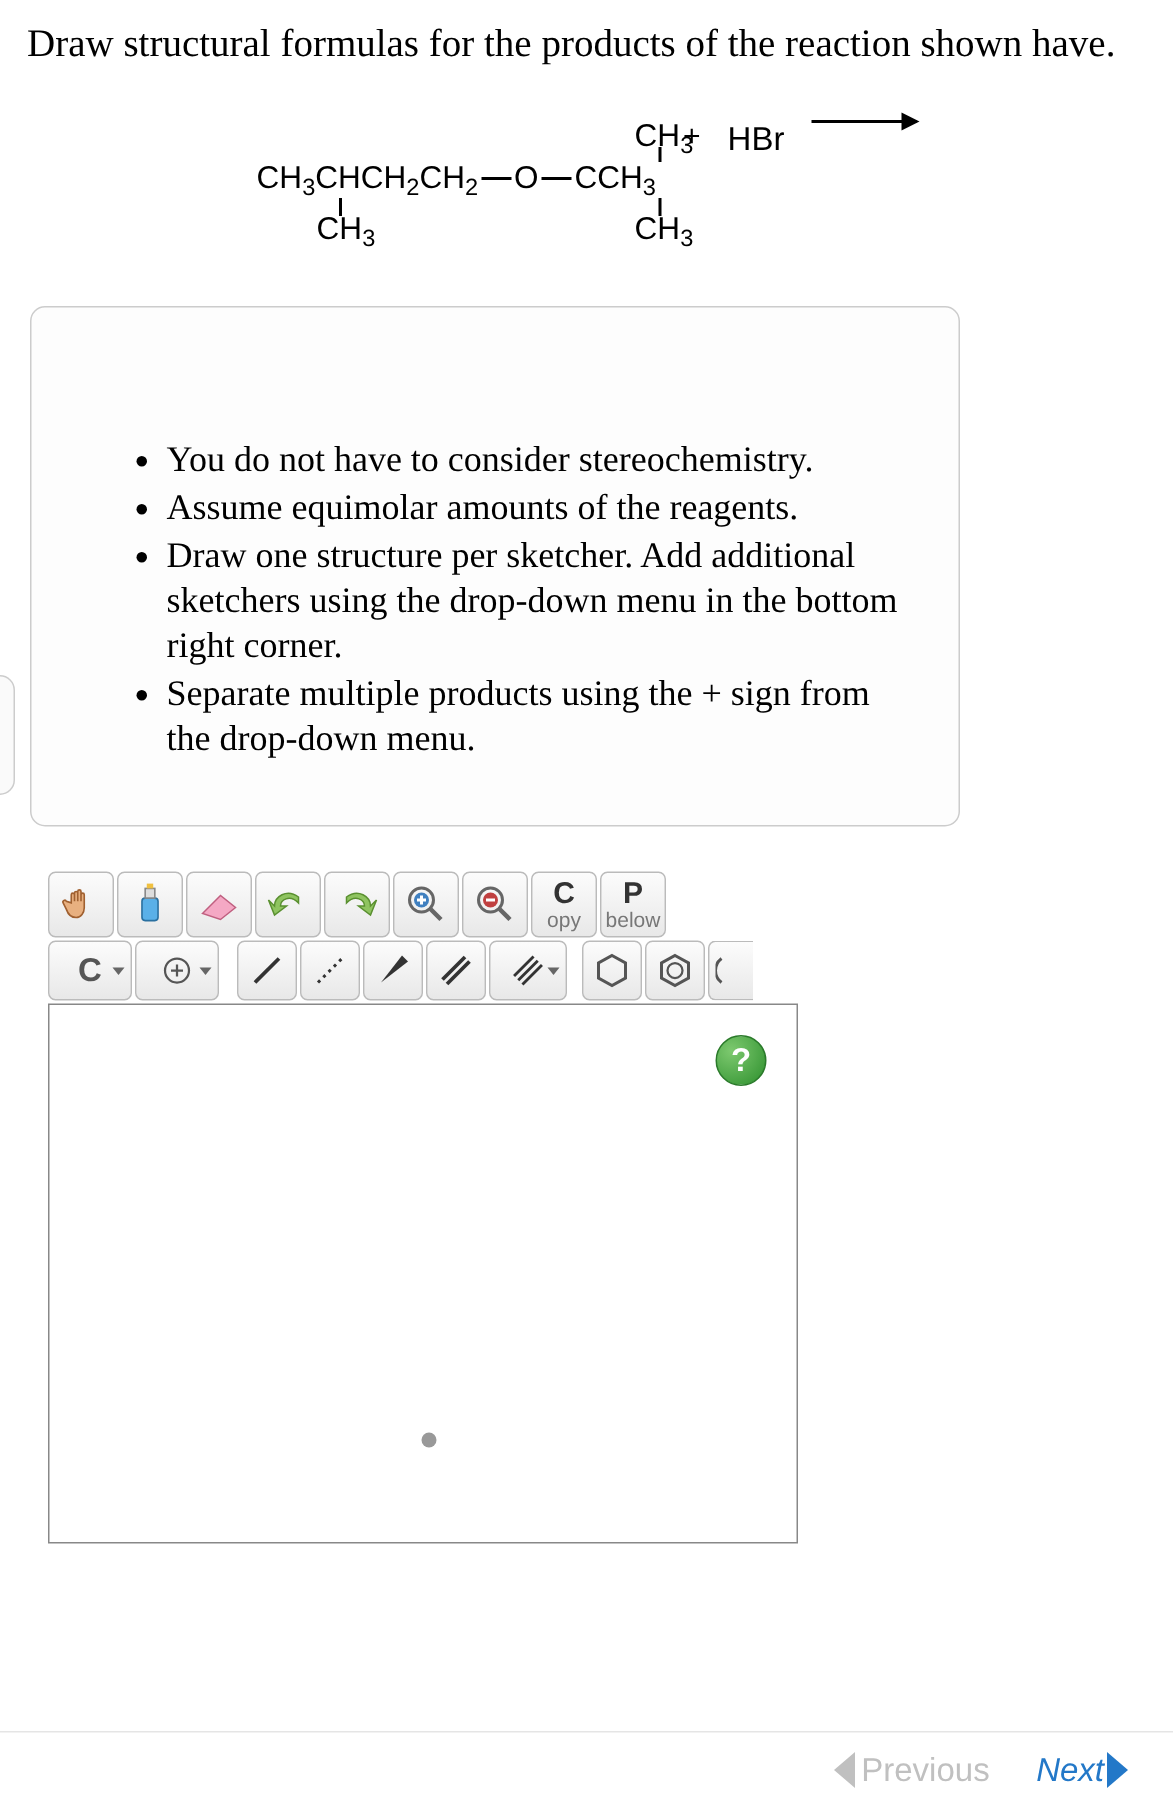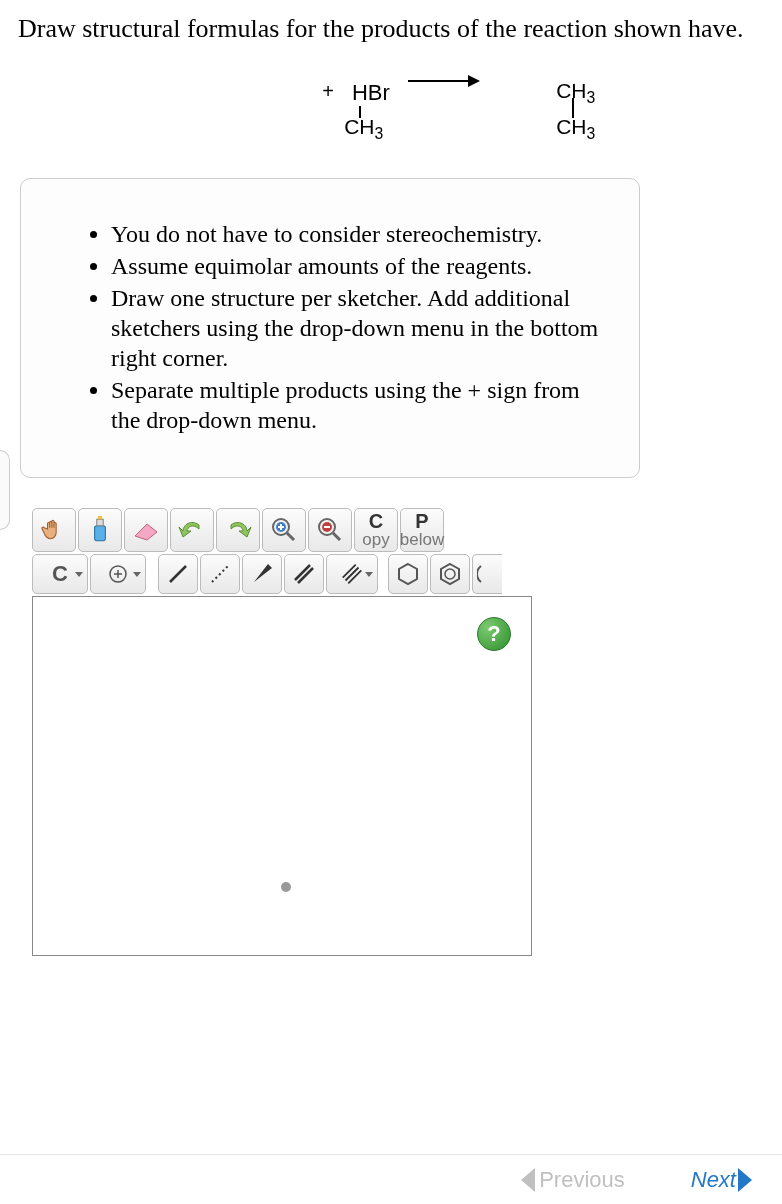--- a/index.html
+++ b/index.html
@@ -55,21 +55,21 @@
     border-bottom: 6px solid transparent;
   }
   .instructions {
     margin: 10px 20px 30px 20px;
     border: 1px solid #ccc;
     border-radius: 10px;
     padding: 40px 40px 40px 60px;
     width: 620px;
     background: #fdfdfd;
   }
-  .instructions ul { list-style: disc; padding-left: 30px; }
+  .instructions ul { list-style: disc; padding-left: 30px; margin-top: 47px; }
   .instructions li {
     font-size: 24px;
     line-height: 1.25;
     color: #000;
     margin-bottom: 2px;
   }
   .sketcher {
     margin-left: 32px;
     width: 520px;
   }
@@ -87,21 +87,21 @@
     display: flex;
     align-items: center;
     justify-content: center;
     font-size: 20px;
     position: relative;
     color: #444;
     font-family: Arial, sans-serif;
   }
   .tool-btn.small-text { font-size: 12px; line-height:1; flex-direction: column; }
   .tool-btn .lg { font-size: 20px; font-weight: bold; color: #333; }
-  .tool-btn .sm { font-size: 17px; color: #777; }
+  .tool-btn .sm { font-size: 14px; color: #777; }
   .tool-btn.caret::after {
     content: "";
     position: absolute;
     right: 4px;
     bottom: 16px;
     border-top: 5px solid #666;
     border-left: 4px solid transparent;
     border-right: 4px solid transparent;
   }
   .row2 .tool-btn { width: 40px; height: 40px; }
@@ -142,21 +142,21 @@
   .nav-bar {
     position: absolute;
     bottom: 0;
     left: 0;
     right: 0;
     height: 50px;
     border-top: 1px solid #e5e5e5;
     display: flex;
     justify-content: flex-end;
     align-items: center;
-    gap: 66px;
+    gap: 31px;
     padding-right: 30px;
     font-family: Arial, sans-serif;
     font-size: 22px;
     background: #fff;
   }
   .nav-prev { color: #c0c0c0; display:flex; align-items:center; gap:4px; }
   .nav-next { color: #2378c8; display:flex; align-items:center; gap:2px;font-style:italic; }
   .chev-left {
     width: 0; height: 0;
     border-right: 14px solid #c0c0c0;
@@ -186,20 +186,21 @@
 
 <div class="question-text">Draw structural formulas for the products of the reaction shown have.</div>
 
 <div class="reaction">
   <div class="rxn-row">
     <div class="molecule">
       <div style="position:relative; height:28px;">
         <span style="position:absolute; left:252px; top:0;">CH<span class="sub">3</span></span>
         <span style="position:absolute; left:268px; top:18px; width:2px; height:10px; background:#000;"></span>
       </div>
+      <div class="mol-mid">CH<span class="sub">3</span>CHCH<span class="sub">2</span>CH<span class="sub">2</span><span style="display:inline-block; width:20px; height:2px; background:#000; vertical-align:middle; margin:0 2px;"></span>O<span style="display:inline-block; width:20px; height:2px; background:#000; vertical-align:middle; margin:0 2px;"></span>CCH<span class="sub">3</span></div>
       <div style="position:relative; height:30px;">
         <span style="position:absolute; left:55px; top:-2px; width:2px; height:12px; background:#000;"></span>
         <span style="position:absolute; left:40px; top:8px;">CH<span class="sub">3</span></span>
         <span style="position:absolute; left:268px; top:-2px; width:2px; height:12px; background:#000;"></span>
         <span style="position:absolute; left:252px; top:8px;">CH<span class="sub">3</span></span>
       </div>
     </div>
     <span class="plus">+</span>
     <span class="reagent">HBr</span>
     <span class="arrow"></span>

